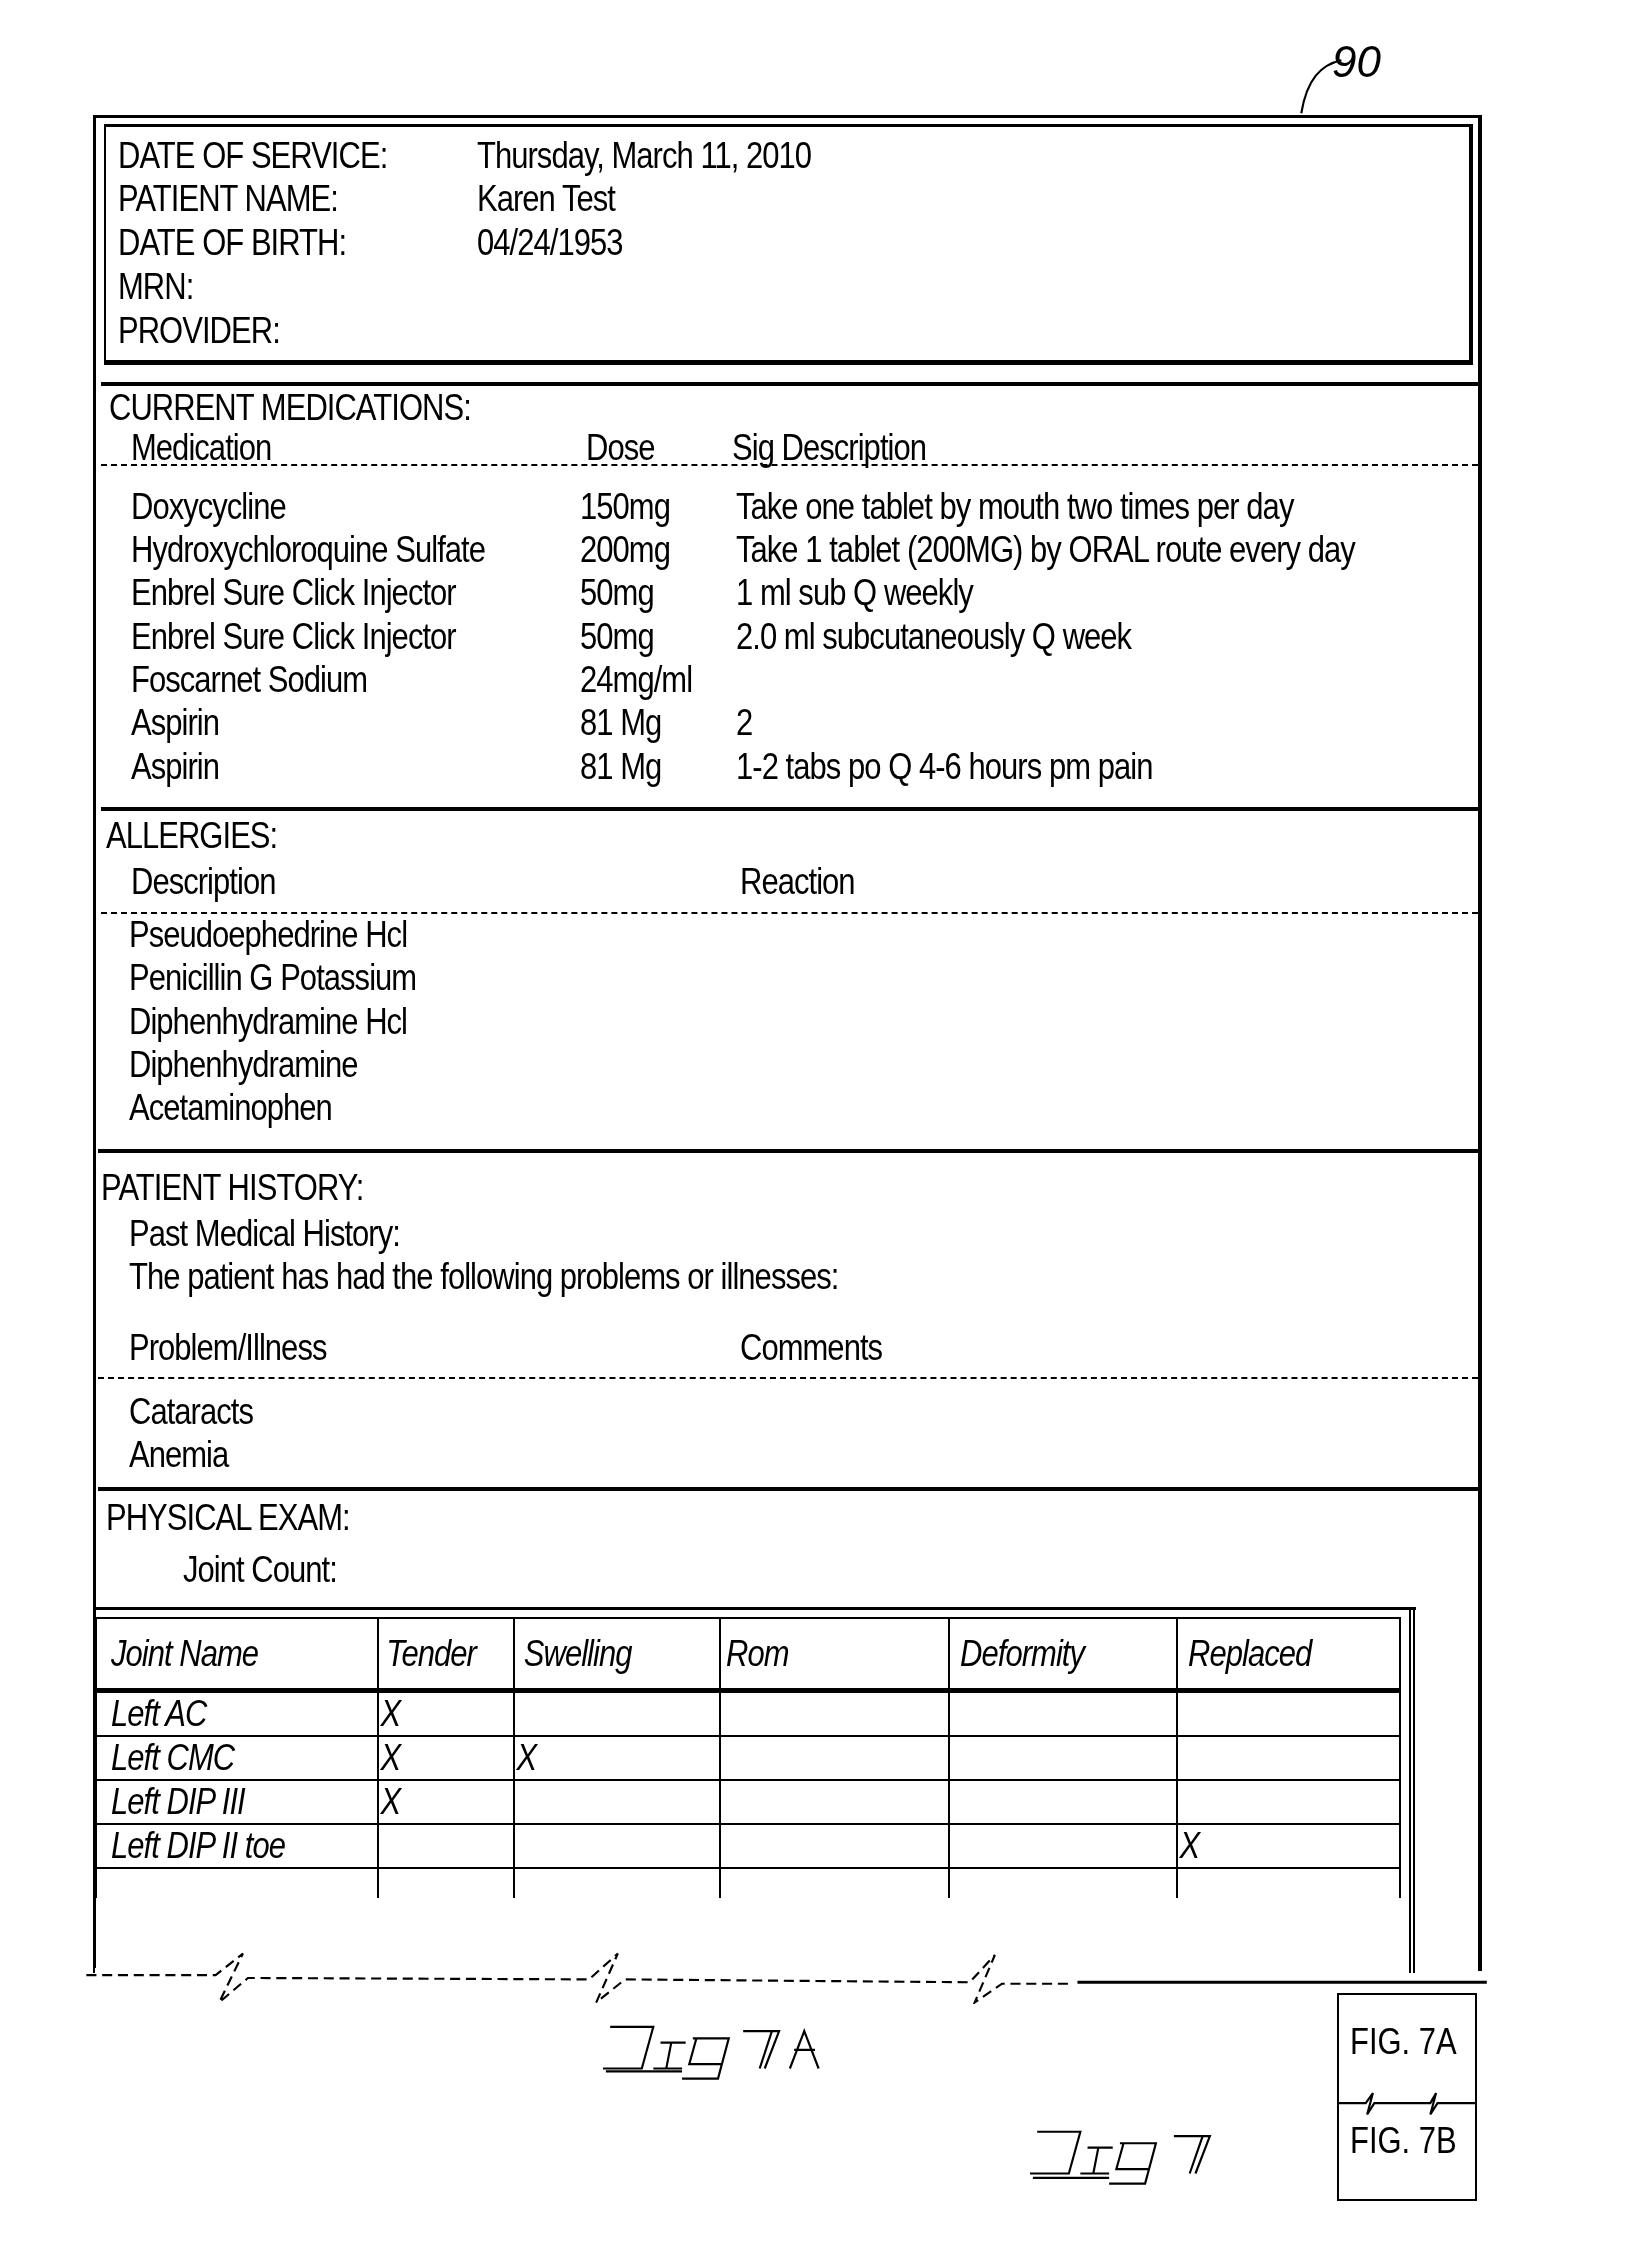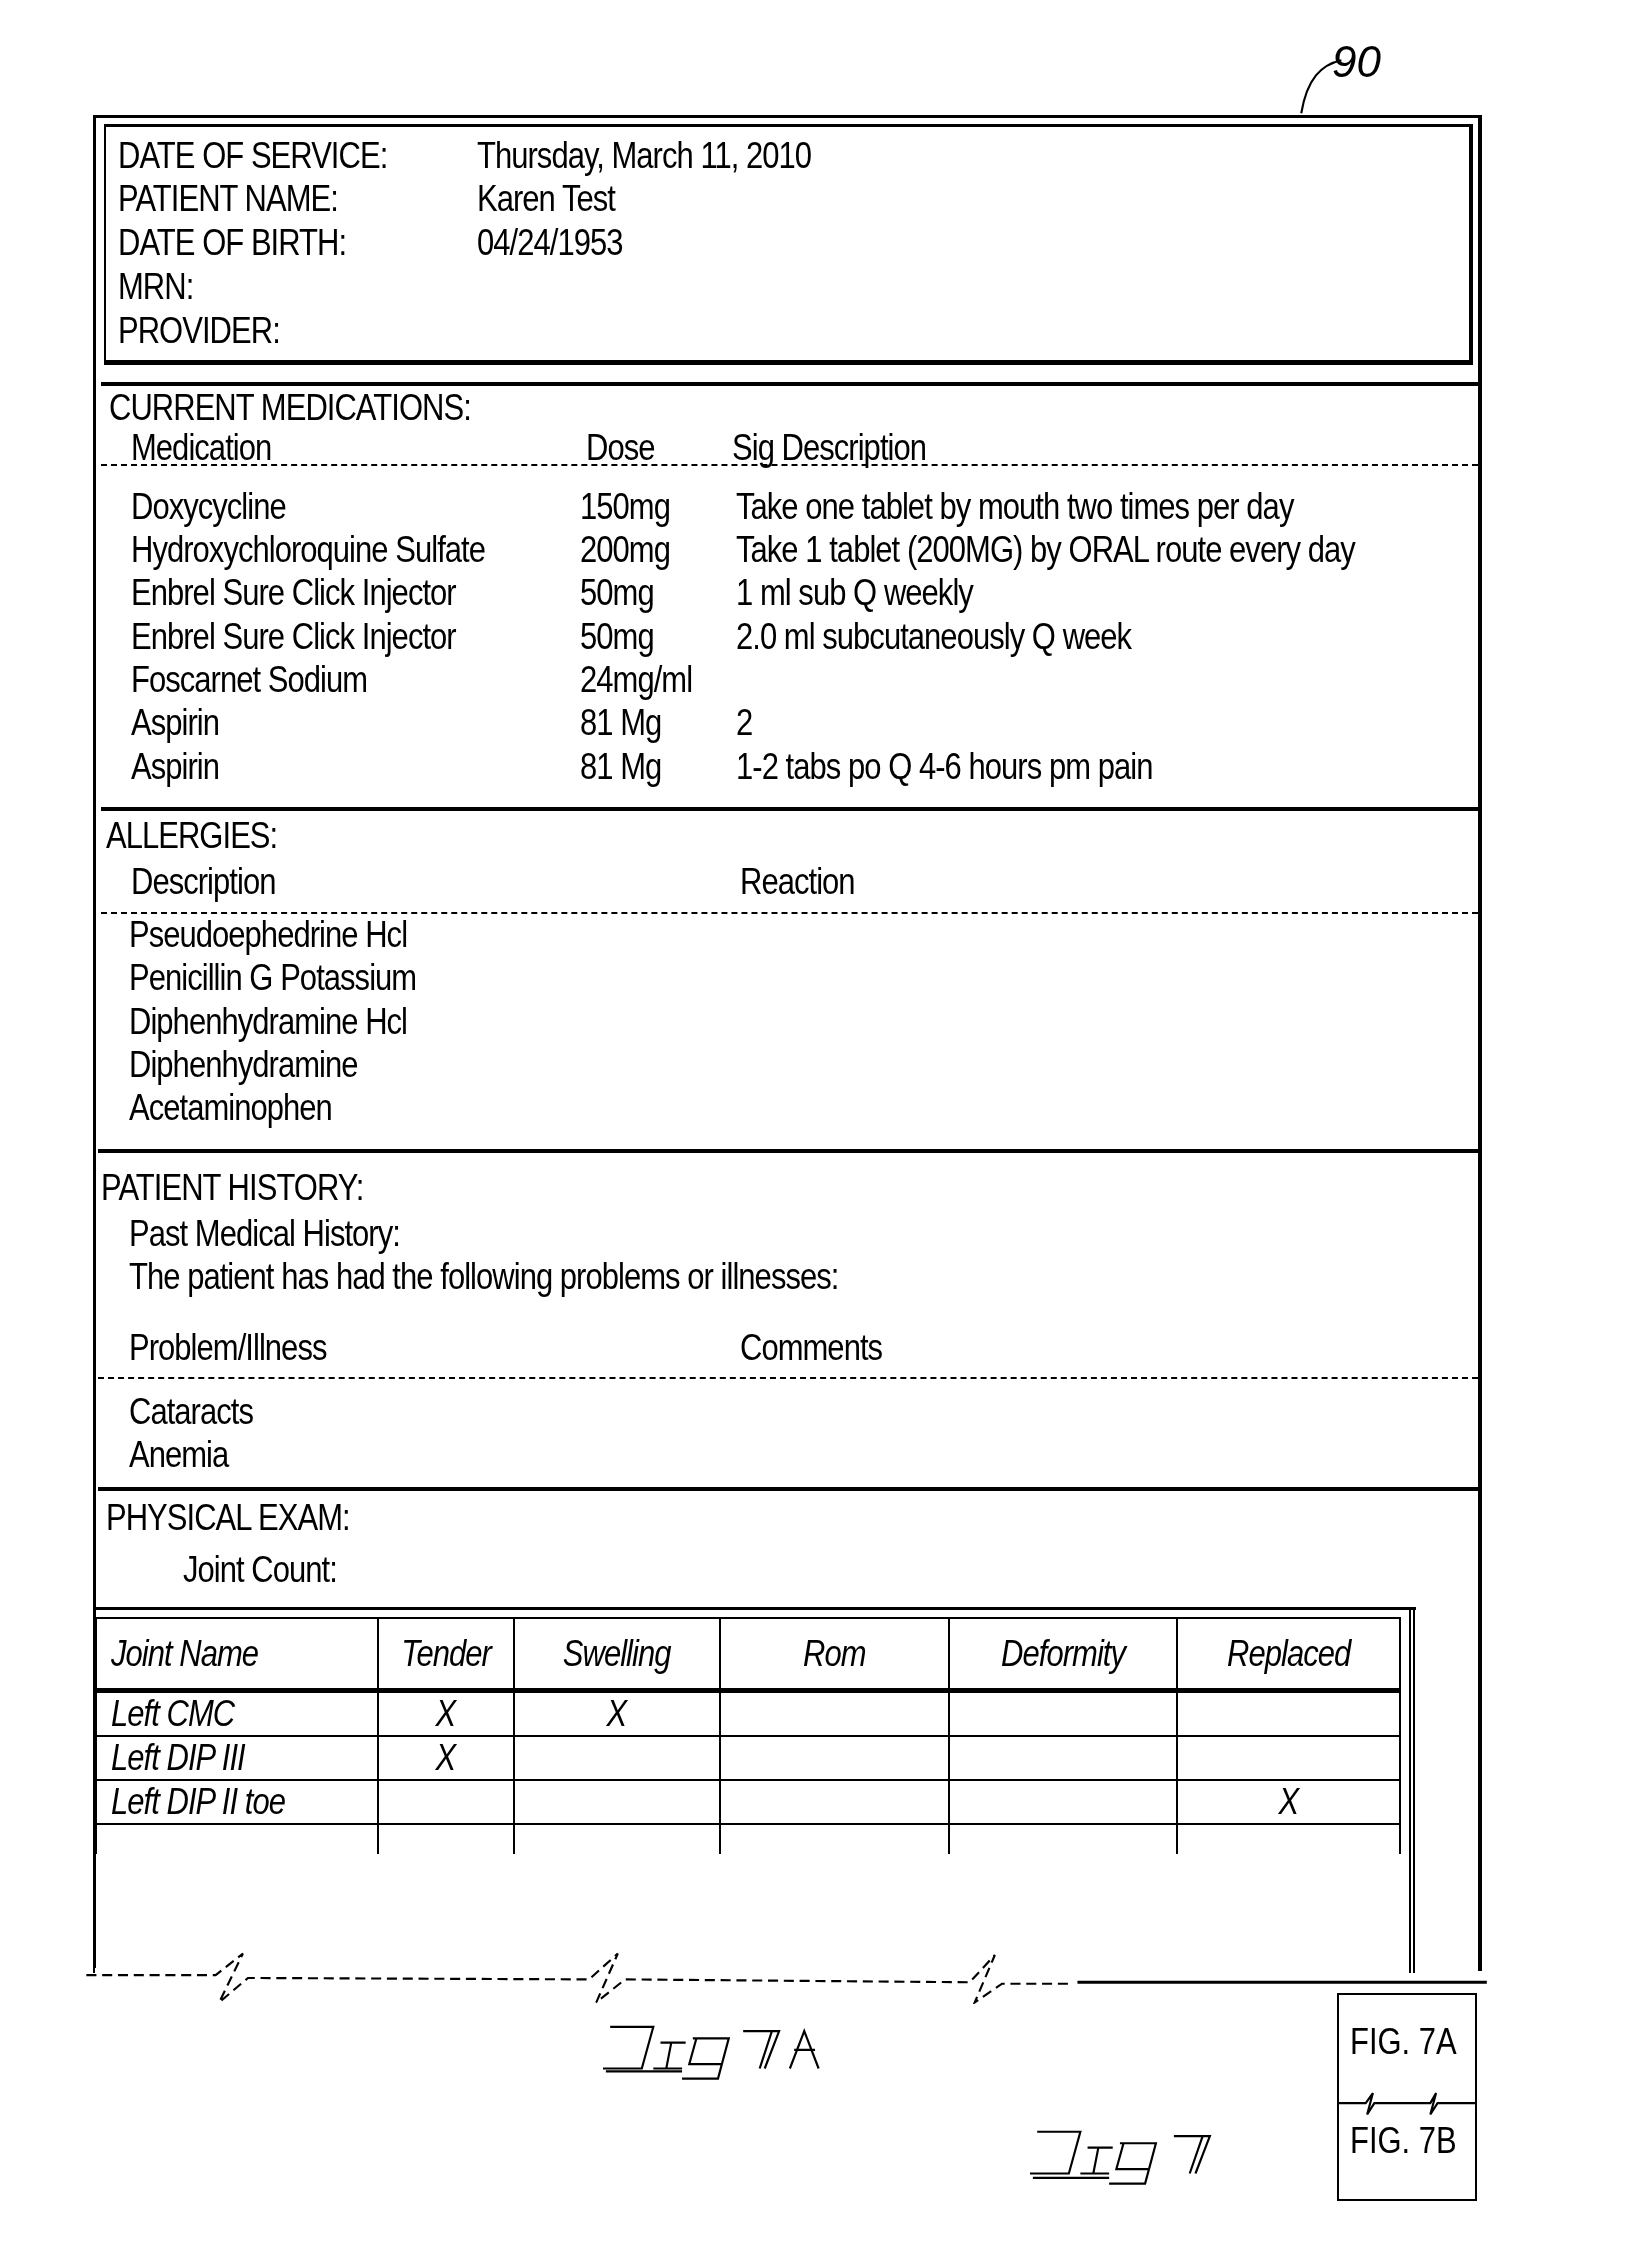--- a/index.html
+++ b/index.html
@@ -6,21 +6,21 @@
   body { width:1631px; height:2261px; position:relative; overflow:hidden; color:#000;
          font-family:"Liberation Sans", sans-serif; }
   .abs { position:absolute; }
   .txt { font-size:36px; line-height:43px; white-space:nowrap; letter-spacing:-1.1px; transform:scaleX(0.86); transform-origin:left center; }
   .hline { position:absolute; background:#000; }
   .dash { position:absolute; height:0; border-top:2.9px dashed #000; }
   .vline { position:absolute; background:#000; width:2.9px; }
   table.joints { position:absolute; border-collapse:collapse; }
   table.joints td { border:2.2px solid #000; font-size:36px; height:40px; padding:0; white-space:nowrap; }
   table.joints td span { display:inline-block; transform:scaleX(0.86); transform-origin:left center; letter-spacing:-1.1px; }
-  table.joints td.c { text-align:center; }
+  table.joints td.c { }
   table.joints td.c span { transform-origin:center center; }
   table.joints tr.head td { height:69px; border-bottom-width:5px; }
   .figlabel { font-size:36px; font-family:"Liberation Sans", sans-serif; transform:scaleX(0.86); transform-origin:left center; }
   .ref { font-style:italic; font-size:44px; }
 </style>
 </head>
 <body>
 
 <div class="abs ref" style="left:1332px; top:37px;">90</div>
 <svg class="abs" style="left:1264px; top:50px;" width="86" height="72" viewBox="0 0 120 100">
@@ -166,20 +166,28 @@
   <tbody id="joint-body">
       <tr class="head">
         <td style="padding-left:14.4px;"><span>Joint Name</span></td>
         <td class="c"><span>Tender</span></td>
         <td class="c"><span>Swelling</span></td>
         <td class="c"><span>Rom</span></td>
         <td class="c"><span>Deformity</span></td>
         <td class="c"><span>Replaced</span></td>
       </tr>
       <tr>
+        <td style="padding-left:14.4px;"><span>Left AC</span></td>
+        <td class="c"><span>X</span></td>
+        <td class="c"><span></span></td>
+        <td class="c"><span></span></td>
+        <td class="c"><span></span></td>
+        <td class="c"><span></span></td>
+      </tr>
+      <tr>
         <td style="padding-left:14.4px;"><span>Left CMC</span></td>
         <td class="c"><span>X</span></td>
         <td class="c"><span>X</span></td>
         <td class="c"><span></span></td>
         <td class="c"><span></span></td>
         <td class="c"><span></span></td>
       </tr>
       <tr>
         <td style="padding-left:14.4px;"><span>Left DIP III</span></td>
         <td class="c"><span>X</span></td>

